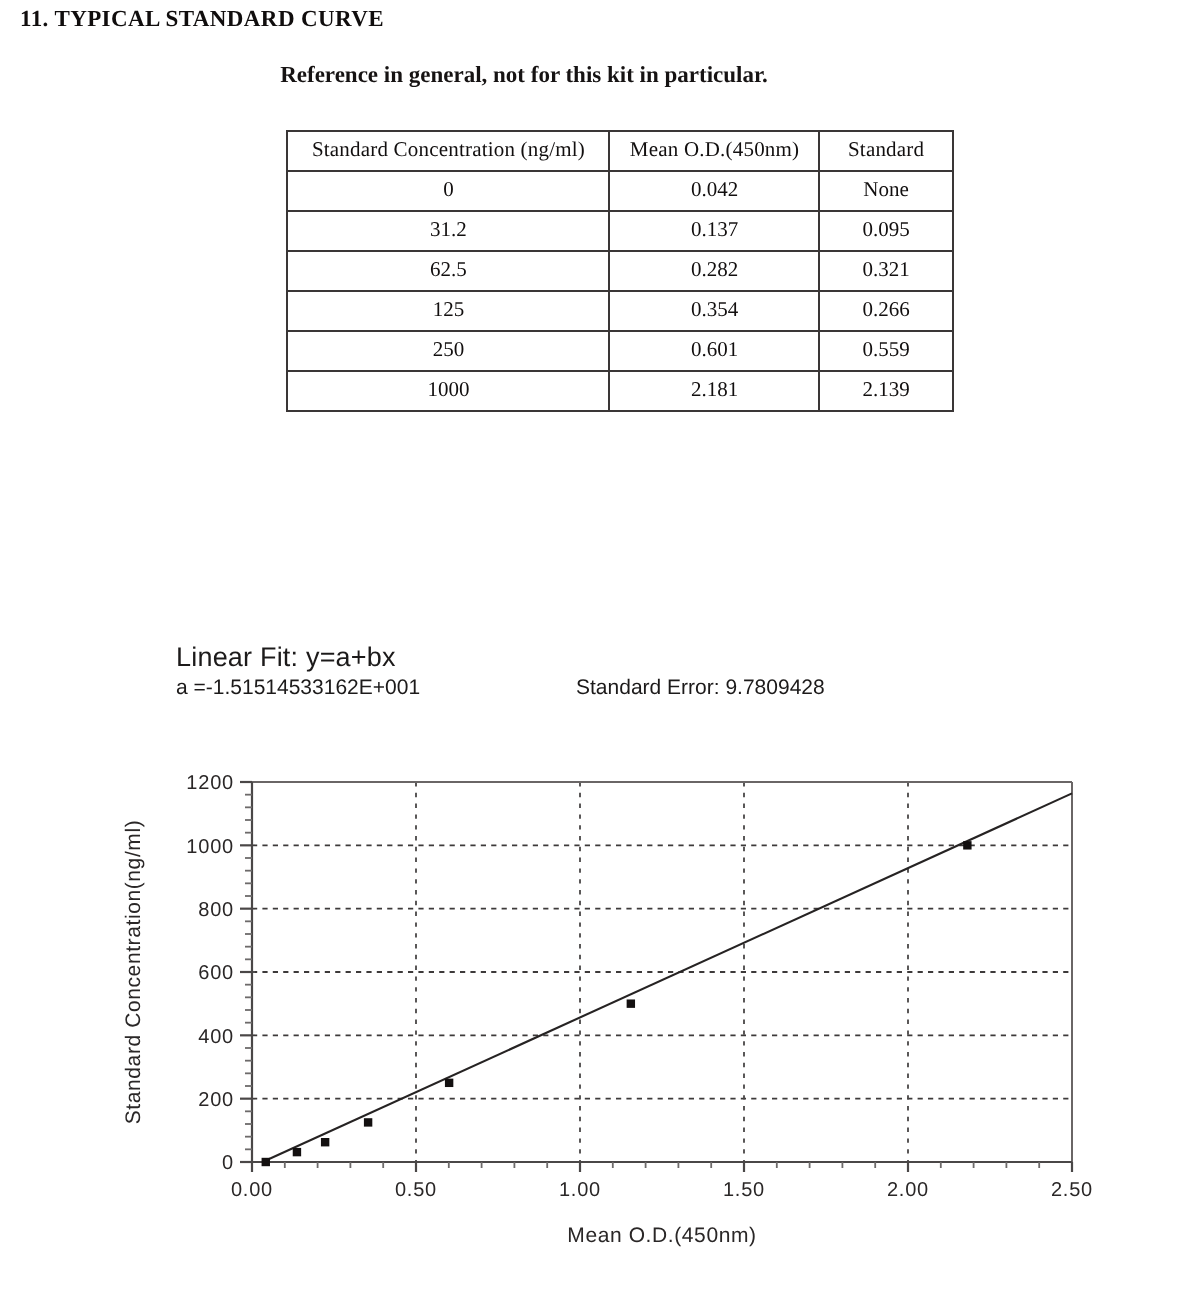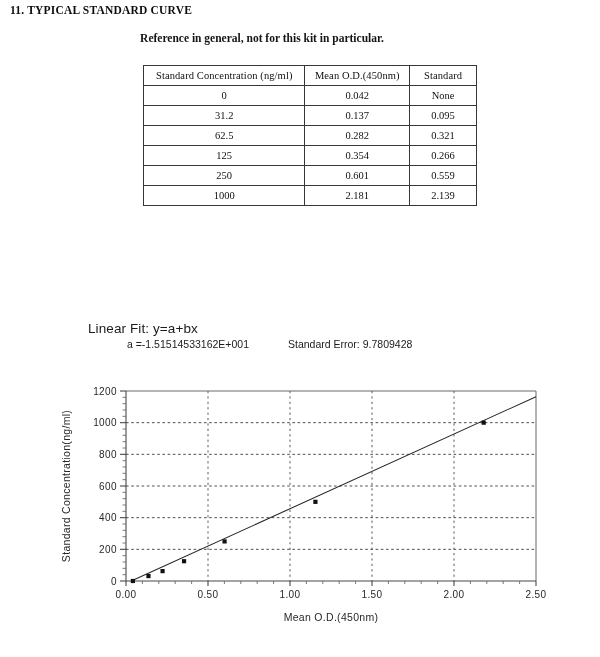--- a/index.html
+++ b/index.html
@@ -81,21 +81,21 @@
     font-size: 13.5px;
     letter-spacing: 0.1px;
     margin-bottom: 2px;
   }
   .fit-row {
     display: flex;
     font-size: 10.5px;
     line-height: 13px;
     white-space: nowrap;
   }
-  .fit-left  { width: 200px; text-align: center; }
+  .fit-left  { width: 200px; }
   .fit-right { width: 230px; }
 
   
   #chart-wrap {
     position: absolute;
     left: 50px;
     top: 375px;
     width: 540px;
     height: 265px;
   }

